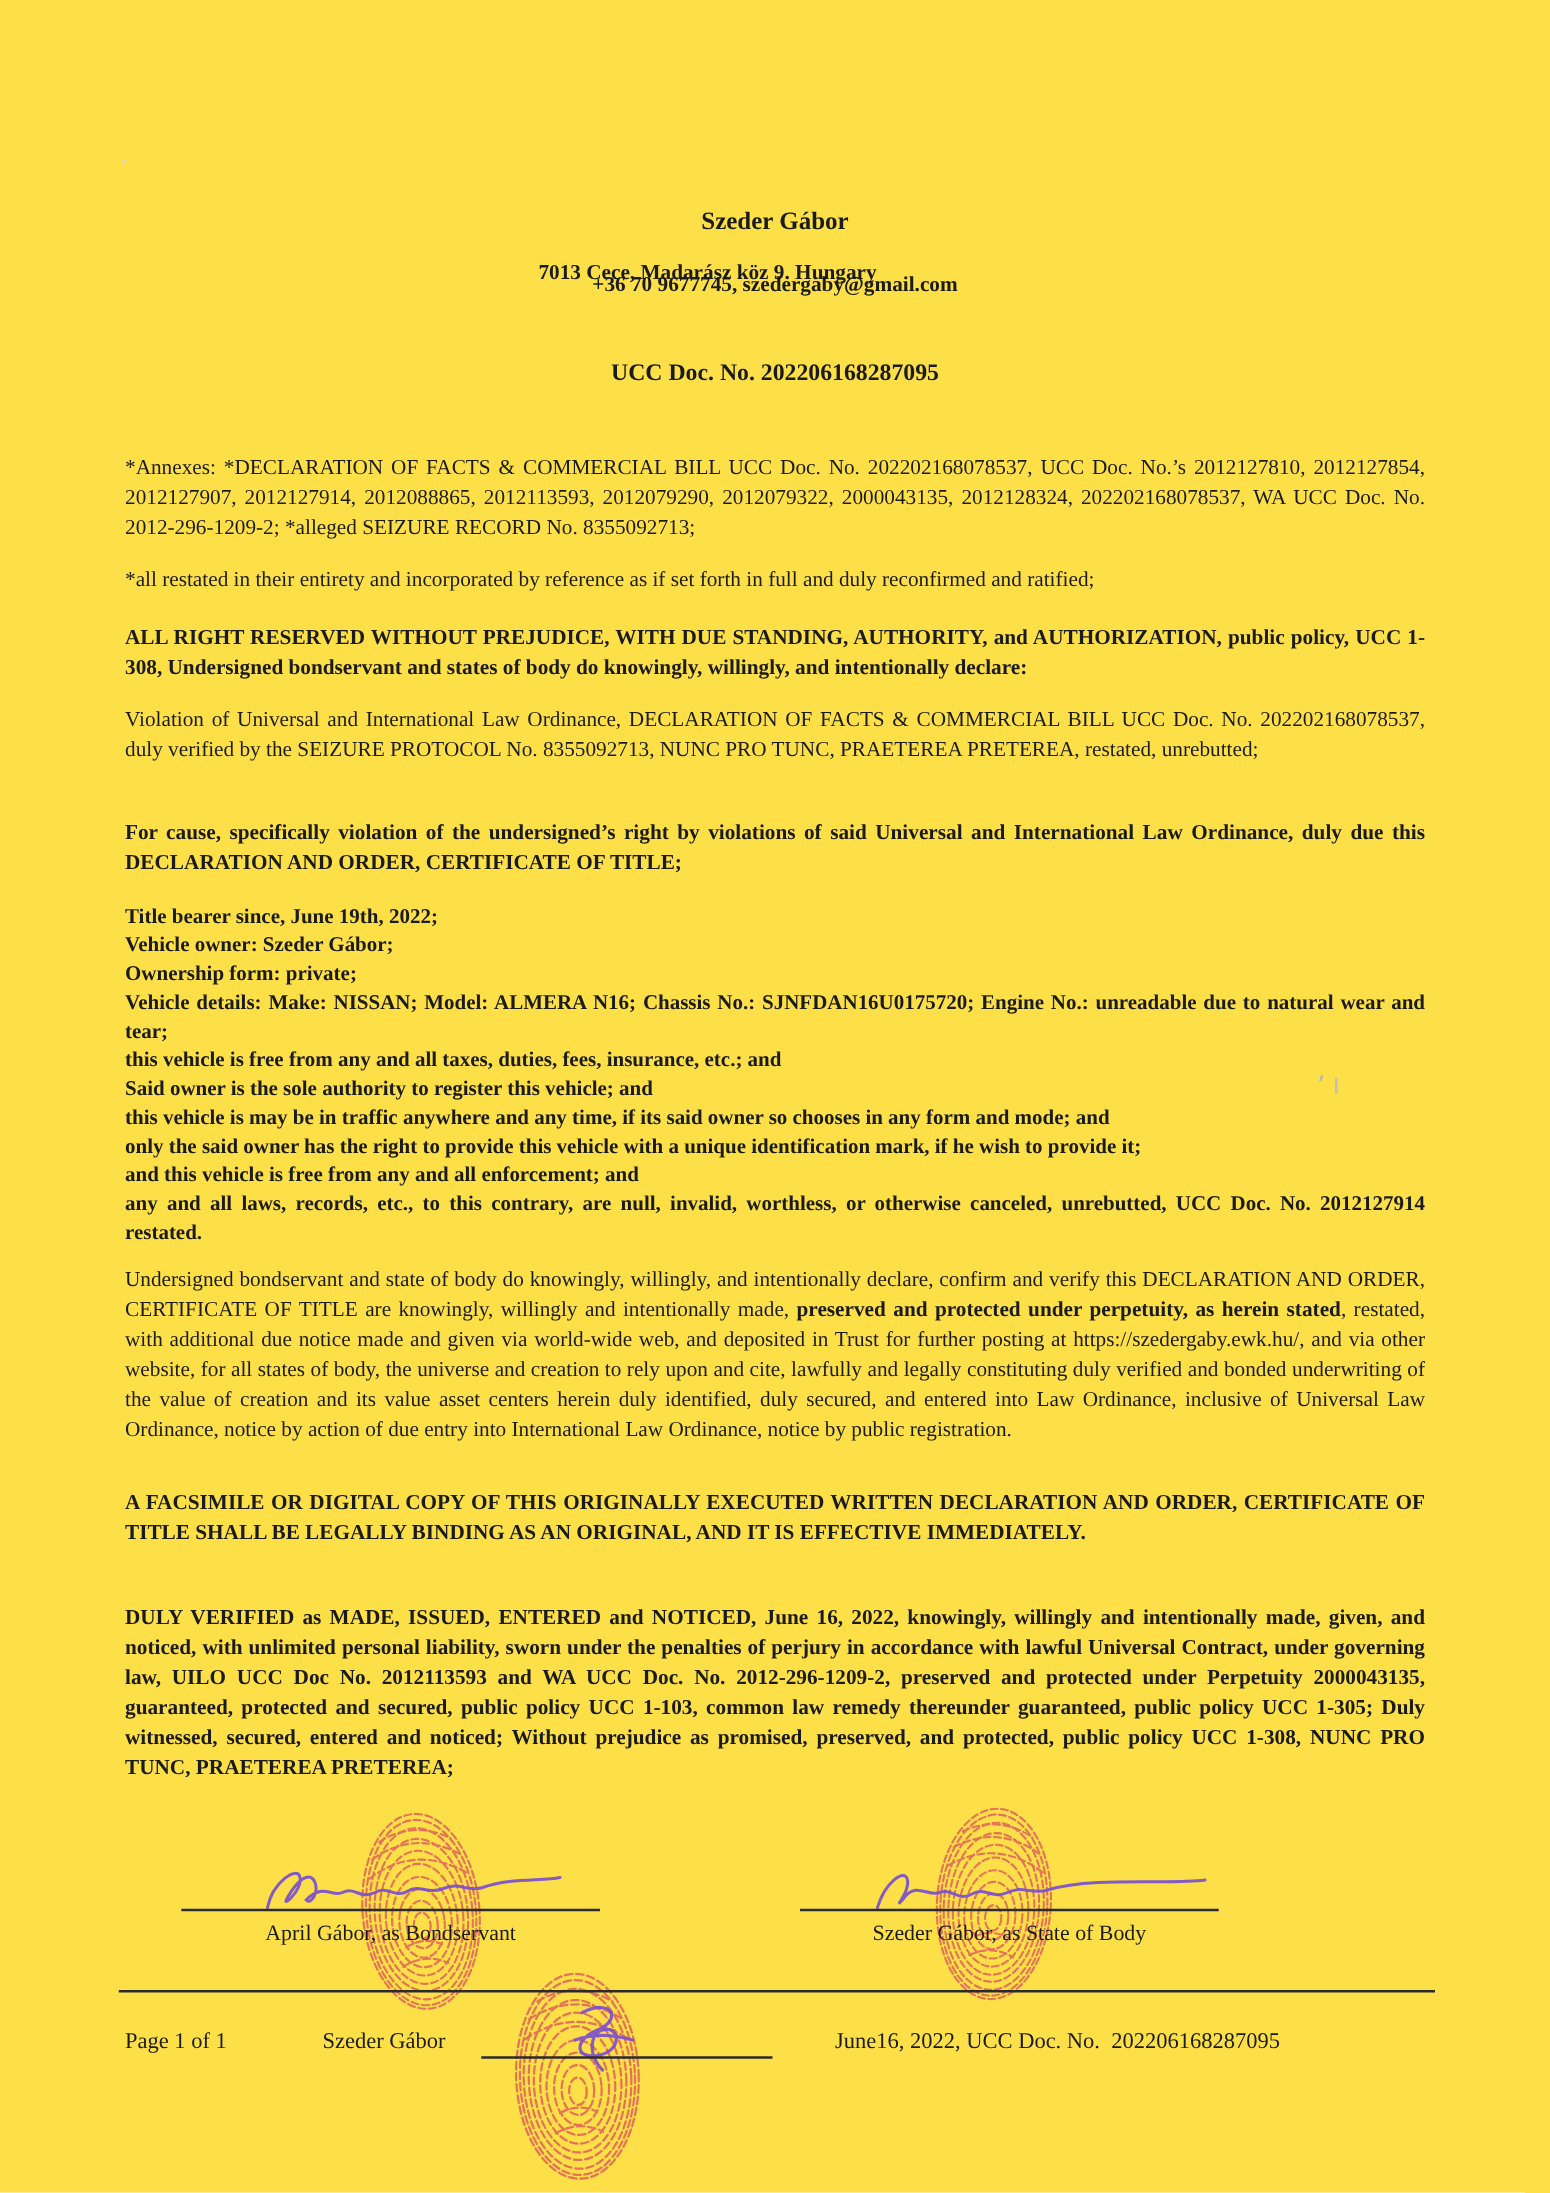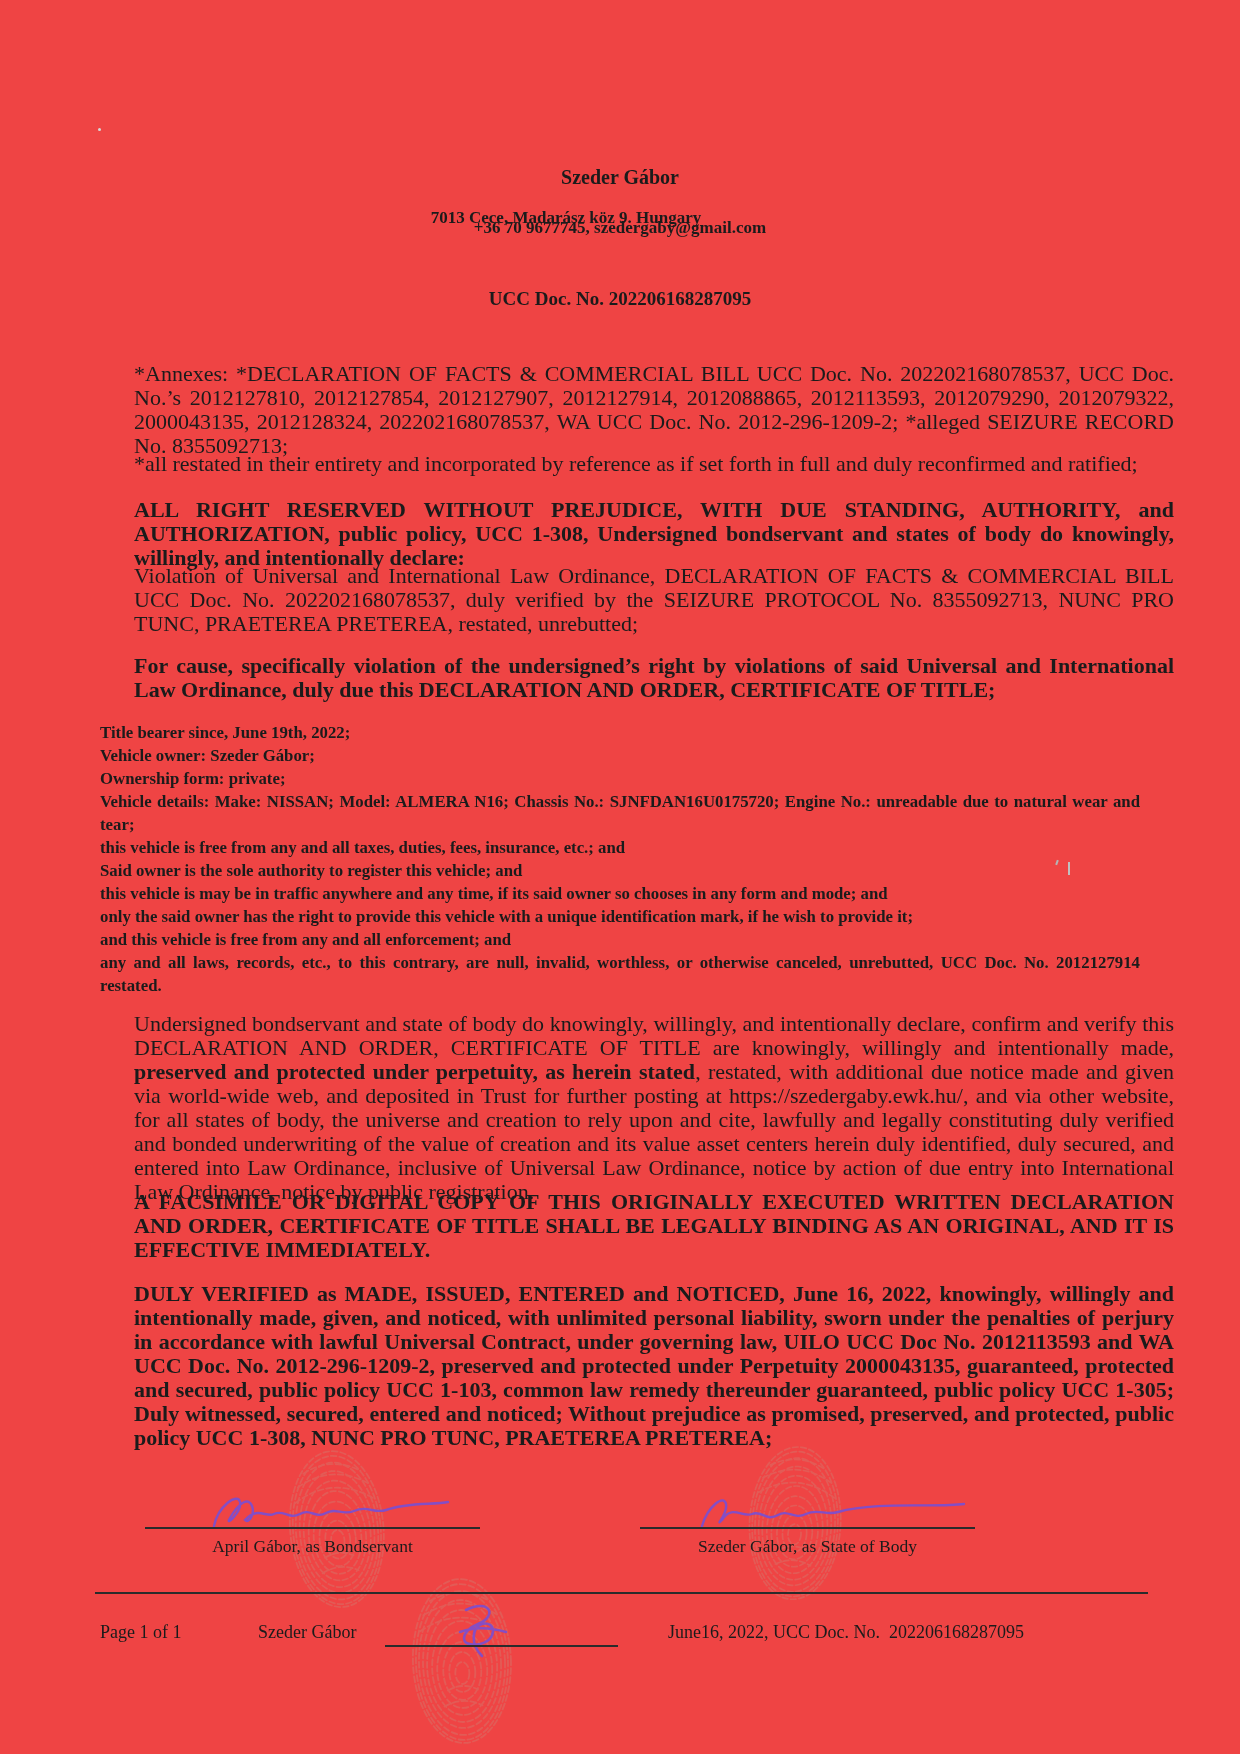--- a/index.html
+++ b/index.html
@@ -4,26 +4,26 @@
 <style>
   html,body{margin:0;padding:0;}
   body{
     width:1240px;height:1754px;
     background:#ffffff;
     font-family:"Liberation Serif", serif;
     color:#1b1b1b;
     position:relative;
     overflow:hidden;
   }
-  .page{position:absolute;inset:0;background:#ef4444;}
+  .page{position:absolute;inset:0;background:#fde047;}
   .abs{position:absolute;}
   .center{text-align:center;}
   .bold{font-weight:bold;}
   .just{text-align:justify;}
-  .para{left:100px;width:1040px;font-size:22px;line-height:24px;margin-left:34px;}
+  .para{left:100px;width:1040px;font-size:17px;line-height:24px;}
   .hdr-name{left:0;width:1240px;top:166px;font-size:20px;font-weight:bold;}
   .hdr-addr{left:0;width:1132px;top:208px;font-size:17px;font-weight:bold;}
   .hdr-contact{left:0;width:1240px;top:218px;font-size:17px;font-weight:bold;}
   .title1{left:0;width:1240px;top:262px;font-size:19.5px;font-weight:bold;letter-spacing:.2px;}
   .title2{left:0;width:1240px;top:288px;font-size:19px;font-weight:bold;}
   .list{left:100px;width:1040px;top:721px;font-size:16.8px;font-weight:bold;line-height:23px;}
   .list div{text-align:justify;}
   .sigline{height:2px;background:#2b2b2b;}
   .sig-label{font-size:17.5px;text-align:center;}
   .footer-text{font-size:18px;}

